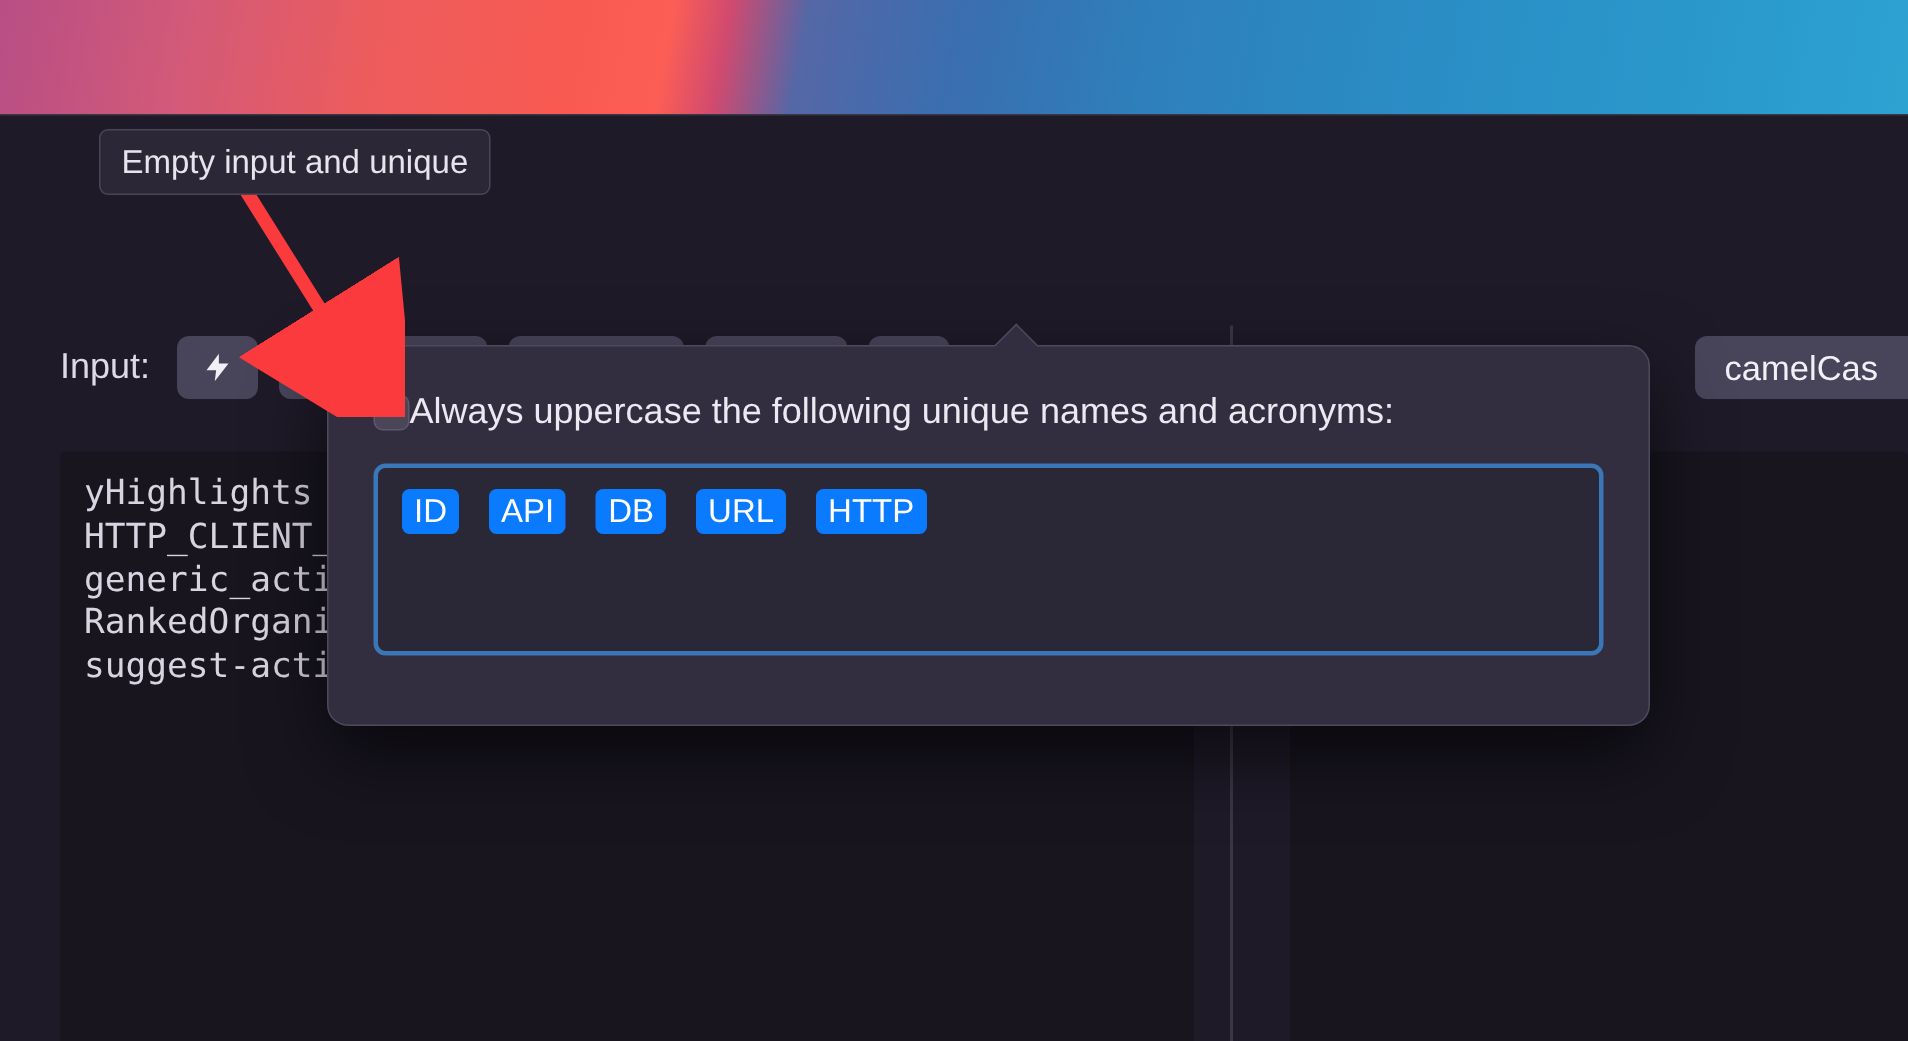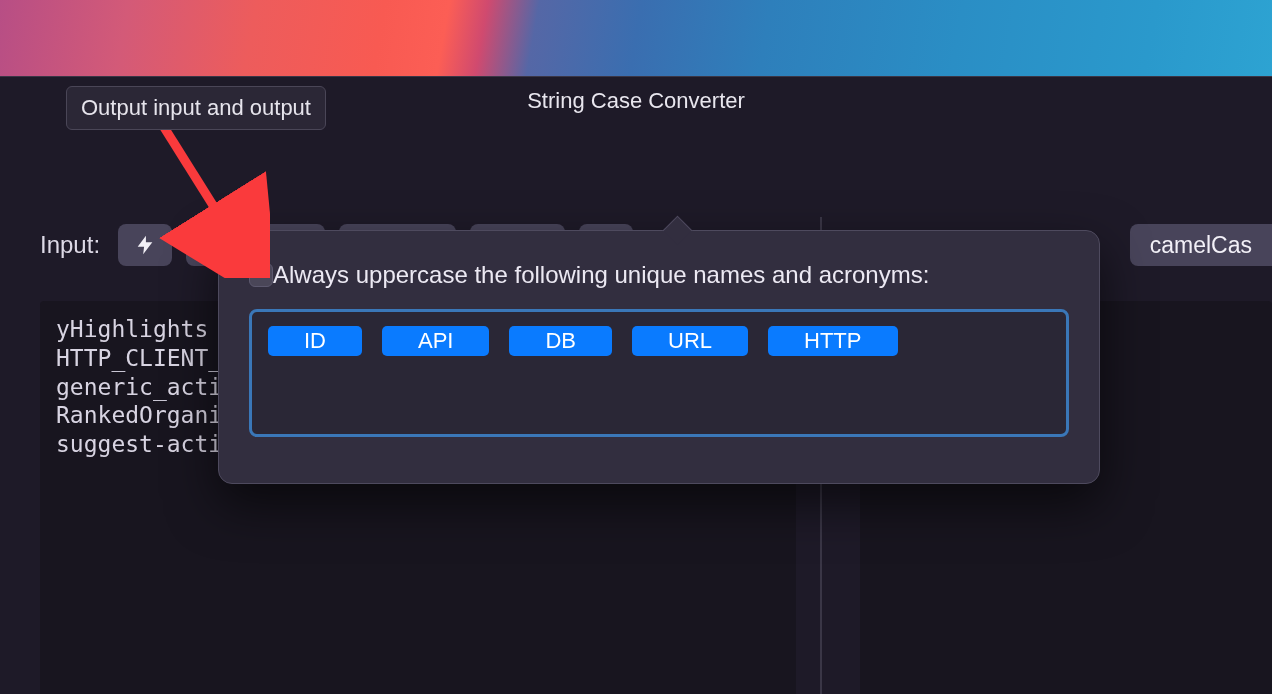--- a/index.html
+++ b/index.html
@@ -180,21 +180,21 @@
     gap: 20px;
     align-content: flex-start;
     flex-wrap: wrap;
     margin-bottom: 20px;
   }
   .tag {
     background: #0a7bff;
     color: #fff;
     font-size: 22px;
     font-weight: 500;
-    padding: 2px 36px;
+    padding: 2px 8px;
     border-radius: 5px;
     height: 30px;
     display: inline-flex;
     align-items: center;
   }
   .reset-btn {
     background: #48445a;
     border: none;
     border-radius: 8px;
     color: #f0eef6;
@@ -223,23 +223,20 @@
   .resize-dots span {
     width: 20px; height: 8px; background:#4a4658; border-radius:2px;
   }
 </style>
 </head>
 <body>
 
 <div class="desktop-bg"></div>
 
 <div class="window">
-  <div class="titlebar">
-    <span>String Case Converter</span>
-  </div>
 
   <div class="columns">
 
     <div class="col-left">
       <div class="toolbar">
         <span class="toolbar-label">Input:</span>
 
         <button class="btn icon-only">
           <svg viewBox="0 0 24 24">
               <path d="M13 2 L4 14 H11 L10 22 L20 9 H13 Z"></path>
@@ -282,21 +279,21 @@
 <span>weet</span>
 <span>yFeed</span></div>
     </div>
 
   </div>
 
   <div class="divider"></div>
 </div>
 
 <div class="tooltip-box">
-  <span>Output input and output</span>
+  <span>Empty input and unique</span>
 </div>
 
 <svg class="arrow-annot" viewBox="0 0 120 160">
   <defs>
     <marker id="ah" markerWidth="14" markerHeight="14" refX="7" refY="7" orient="auto">
       <path d="M0,0 L14,7 L0,14 Z" fill="#fa3a3c"></path>
     </marker>
   </defs>
   <line x1="12" y1="6" x2="96" y2="140" stroke="#fa3a3c" stroke-width="9" marker-end="url(#ah)"></line>
 </svg>

